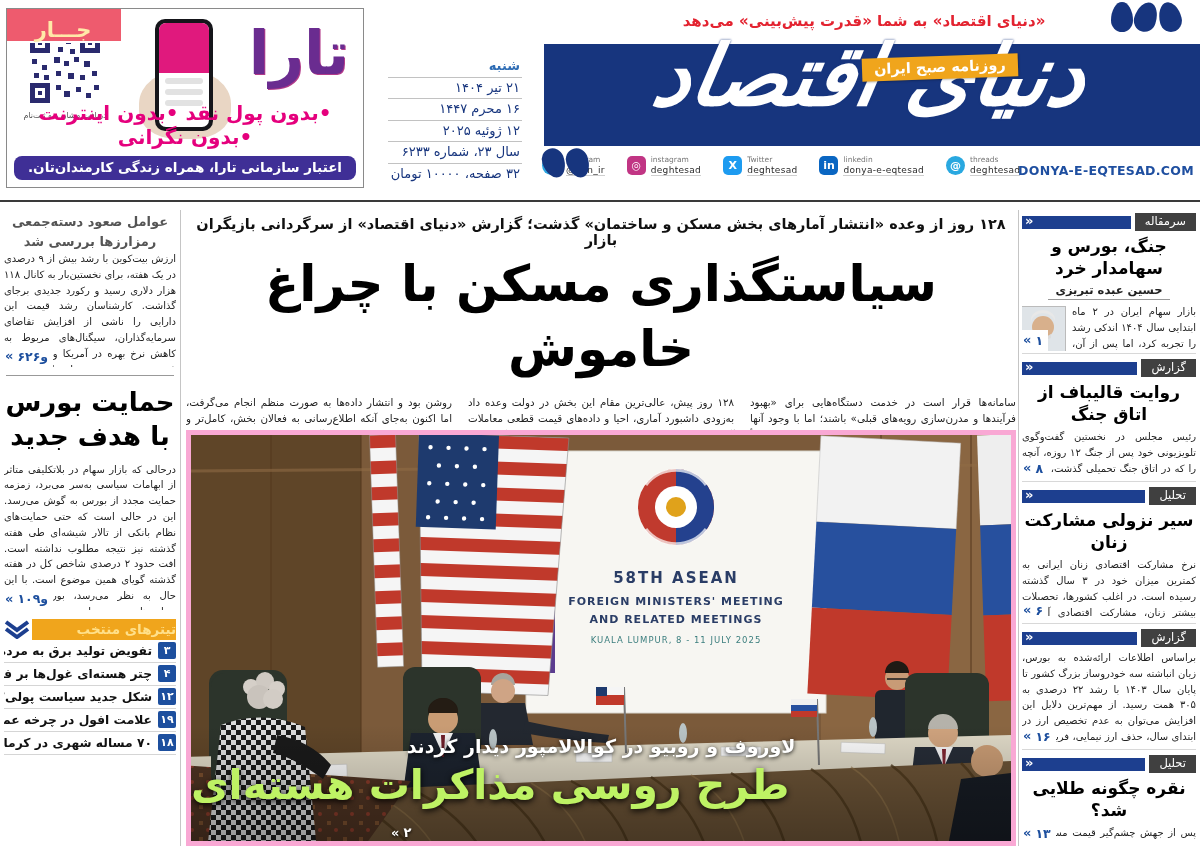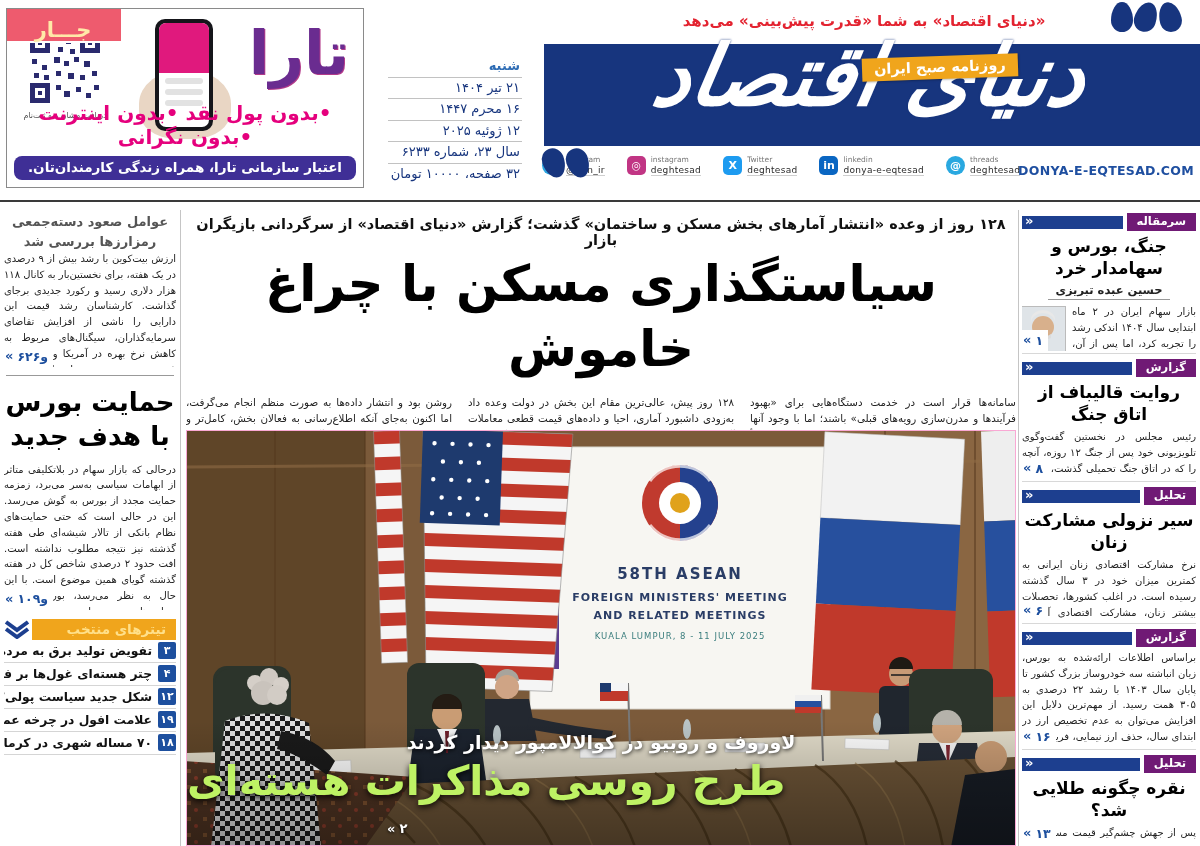--- a/index.html
+++ b/index.html
@@ -71,56 +71,56 @@
   .lead-kicker { margin-top:10px; text-align:center; font-size:14.5px; font-weight:bold; color:#111; }
   .lead-headline { margin-top:4px; text-align:center; font-size:50px; font-weight:bold; color:#000;
                    line-height:1.3; letter-spacing:-1px; }
   .lead-body { position:relative; margin-top:12px; height:86px; overflow:hidden; column-count:3;
                column-gap:16px; font-size:10.3px; line-height:1.6; text-align:justify; color:#222; }
   .ref { position:absolute; bottom:0; left:0; background:#fff; color:#1d4f9e; font-weight:bold;
          font-size:12.5px; direction:ltr; padding:0 5px 0 1px; display:flex; gap:4px; align-items:center; }
   .ref-arrow { font-size:13px; }
 
   
-  .photo { position:absolute; left:186px; top:430px; width:830px; height:416px; border:1px solid #f9a8d4;
+  .photo { position:absolute; left:186px; top:430px; width:830px; height:416px; border:5px solid #f9a8d4;
            overflow:hidden; background:#7b5a3a;padding-left:44px; }
   .photo svg { display:block; }
   .cap-kicker { position:absolute; top:300px; width:100%; text-align:center; color:#fff;
                 font-size:19px; font-weight:bold; text-shadow:0 1px 4px rgba(0,0,0,.9); z-index:5; }
   .cap-title { position:absolute; top:326px; width:100%; text-align:left; color:#bef264;
                font-size:41px; font-weight:bold; text-shadow:0 2px 6px rgba(0,0,0,.95); z-index:5; }
   .cap-ref { position:absolute; top:390px; left:200px; color:#fff; font-weight:bold; font-size:13px;
              direction:ltr; display:flex; gap:4px; text-shadow:0 1px 3px #000; z-index:5; }
 
   
   .rightcol { position:absolute; left:1022px; top:208px; width:174px; height:638px; overflow:hidden;
               display:flex; flex-direction:column; }
   .sec { display:flex; flex-direction:column; overflow:hidden; border-bottom:1px solid #d8d8d8;
          padding-bottom:2px; }
   .sec-head { display:flex; align-items:center; gap:4px; margin:5px 0 3px; }
-  .sec-label { background:#701a75; color:#fff; font-size:11.5px; font-weight:bold; padding:1px 10px 3px; }
+  .sec-label { background:#404040; color:#fff; font-size:11.5px; font-weight:normal; padding:1px 10px 3px; }
   .sec-bar { flex:1; height:13px; background:#1d3f8f; position:relative; }
   .sec-bar-arrow { position:absolute; left:3px; top:-3px; color:#fff; font-size:13px; font-weight:bold; }
   .sec h3 { font-size:17px; text-align:center; color:#000; margin:1px 0 4px; line-height:1.3; }
   .author { text-align:center; font-size:11.5px; font-weight:bold; color:#222;
             border-bottom:1px solid #999; width:70%; margin:0 auto 4px; padding-bottom:2px; }
   .sec-body { position:relative; flex:1; overflow:hidden; font-size:10px; line-height:1.58;
               text-align:justify; color:#222; }
   .avatar { float:left; width:44px; height:52px; margin:2px 6px 2px 0; border:1px solid #bbb; background:#e8e4dc; }
 
   
   .leftcol { position:absolute; left:4px; top:208px; width:172px; height:638px; overflow:hidden; }
   .kicker1 { font-size:13px; color:#555; font-weight:bold; text-align:center; line-height:1.5; margin-top:4px; }
   .t1 { font-size:30px; text-align:center; line-height:1.3; margin:10px 0 8px; color:#000; }
   .t2 { font-size:26px; text-align:center; line-height:1.3; margin:10px 0 8px; color:#000; }
   .lbody { position:relative; overflow:hidden; font-size:10px; line-height:1.58; text-align:justify; color:#222; }
   .lb1 { height:116px; } .lb2 { height:148px; }
   .ldivider { border-top:1px solid #999; margin:8px 2px 0; }
   .hl-head { position:relative; background:#f0a51c; height:21px; margin-top:9px; }
-  .hl-title { color:#ffe08a; font-weight:bold; font-size:13.5px; padding-right:10px; line-height:21px; }
+  .hl-title { color:#ffe08a; font-weight:bold; font-size:13.5px; line-height:21px; }
   .hl-chevron { position:absolute; left:-2px; top:-3px; width:30px; height:27px; background:#fff;
                 display:flex; align-items:center; justify-content:center; }
   .hl-row { display:flex; align-items:center; gap:6px; height:23px; border-bottom:1px solid #d5d5d5; }
   .hl-num { min-width:18px; height:17px; background:#1d4f9e; color:#fff; font-size:11px; font-weight:bold;
             text-align:center; line-height:17px; border-radius:2px; }
   .hl-text { font-size:12.3px; font-weight:bold; color:#111; white-space:nowrap; overflow:hidden; }
 </style>
 </head>
 <body>
 

